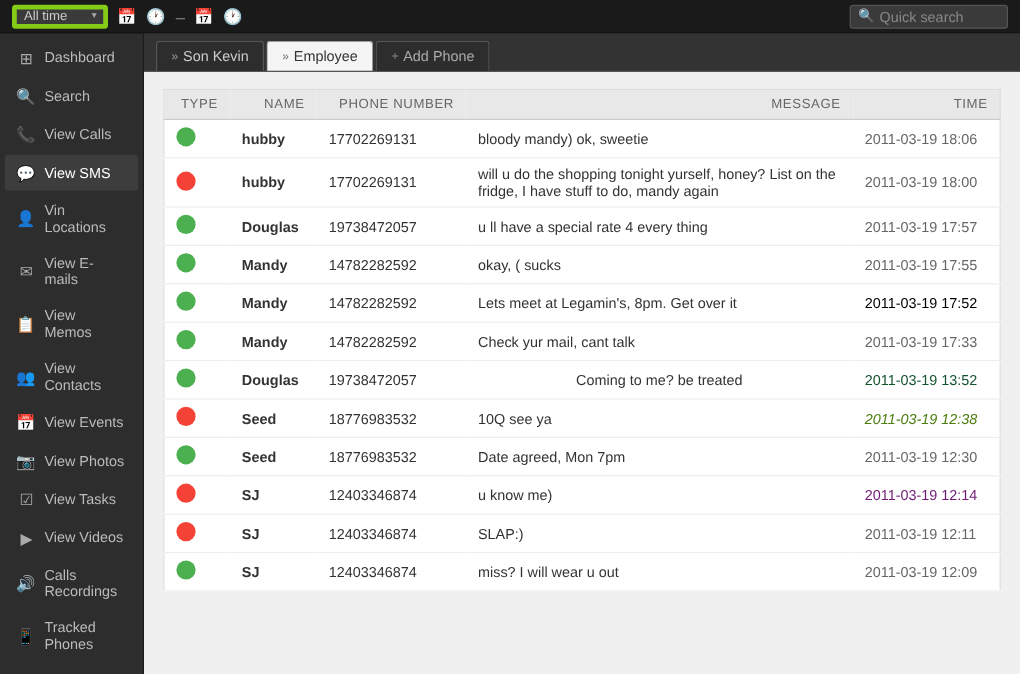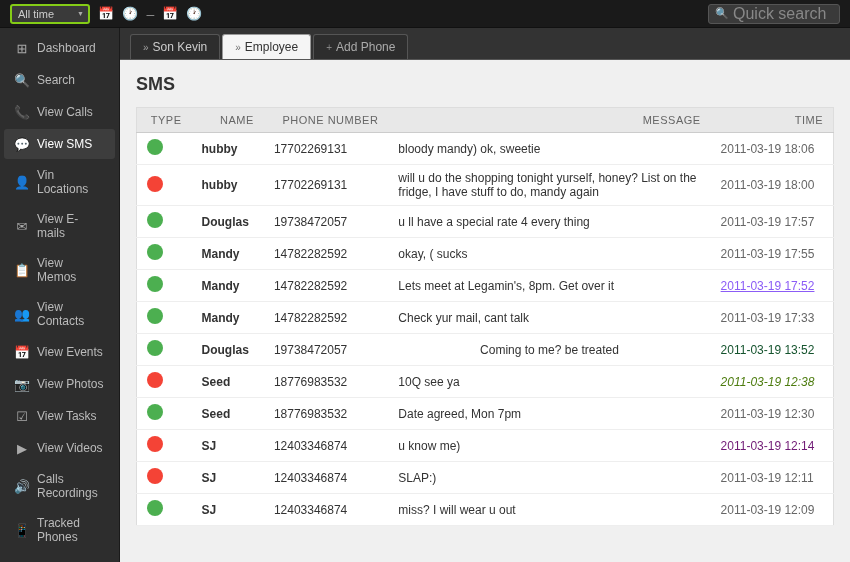--- a/index.html
+++ b/index.html
@@ -18,21 +18,21 @@
       height: 28px;
       background: #1a1a1a;
       display: flex;
       align-items: center;
       padding: 0 10px;
       gap: 8px;
       border-bottom: 1px solid #111;
     }
     .top-bar-filter {
       background: #3a3a3a;
-      border: 2px solid #84cc16;
+      border: 4px solid #84cc16;
       border-radius: 3px;
       color: #ccc;
       font-size: 11px;
       padding: 2px 18px 2px 6px;
       height: 20px;
       position: relative;
       display: flex;
       align-items: center;
       cursor: pointer;
       min-width: 80px;
@@ -63,21 +63,21 @@
       padding: 0 6px;
       height: 20px;
       gap: 4px;
       min-width: 130px;
     }
     .search-box input {
       background: transparent;
       border: none;
       outline: none;
       color: #ccc;
-      font-size: 16px;
+      font-size: 12px;
       width: 100px;
     }
     .search-box input::placeholder { color: #888; }
 
     
     .layout {
       display: flex;
       height: calc(562px - 28px);
     }
 
@@ -317,21 +317,20 @@
         <span class="tab-prefix">»</span>
         <span>Employee</span>
       </div>
       <div class="tab tab-add">
         <span class="tab-prefix">+</span>
         <span>Add Phone</span>
       </div>
     </div>
 
     <div class="content-area">
-      <div class="page-title">SMS</div>
 
       <table class="sms-table">
         <thead>
           <tr>
             <th>TYPE</th>
             <th>NAME</th>
             <th>PHONE NUMBER</th>
             <th>MESSAGE</th>
             <th>TIME</th>
           </tr>
@@ -363,21 +362,21 @@
               <td style="font-weight: bold;">Mandy</td>
               <td>14782282592</td>
               <td style="max-width: 300px;">okay, ( sucks</td>
               <td style="white-space: nowrap; color: rgb(102, 102, 102);">2011-03-19 17:55</td>
             </tr>
             <tr>
               <td><span class="type-icon type-in"></span></td>
               <td style="font-weight: bold;">Mandy</td>
               <td>14782282592</td>
               <td style="max-width: 300px;">Lets meet at Legamin's, 8pm. Get over it</td>
-              <td style="white-space: nowrap; color: #8b5cf6; text-decoration: underline;">2011-03-19 17:52</td>
+              <td style="white-space: nowrap; color: #000000;">2011-03-19 17:52</td>
             </tr>
             <tr>
               <td><span class="type-icon type-in"></span></td>
               <td style="font-weight: bold;">Mandy</td>
               <td>14782282592</td>
               <td style="max-width: 300px;">Check yur mail, cant talk</td>
               <td style="white-space: nowrap; color: rgb(102, 102, 102);">2011-03-19 17:33</td>
             </tr>
             <tr>
               <td><span class="type-icon type-in"></span></td>

